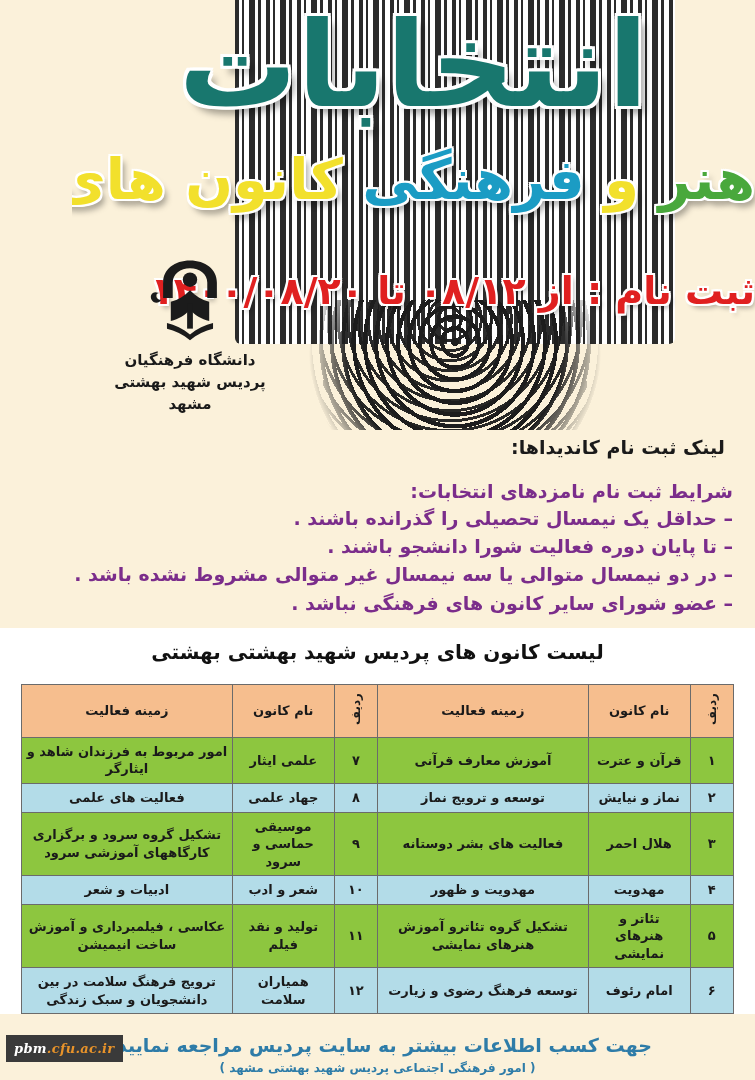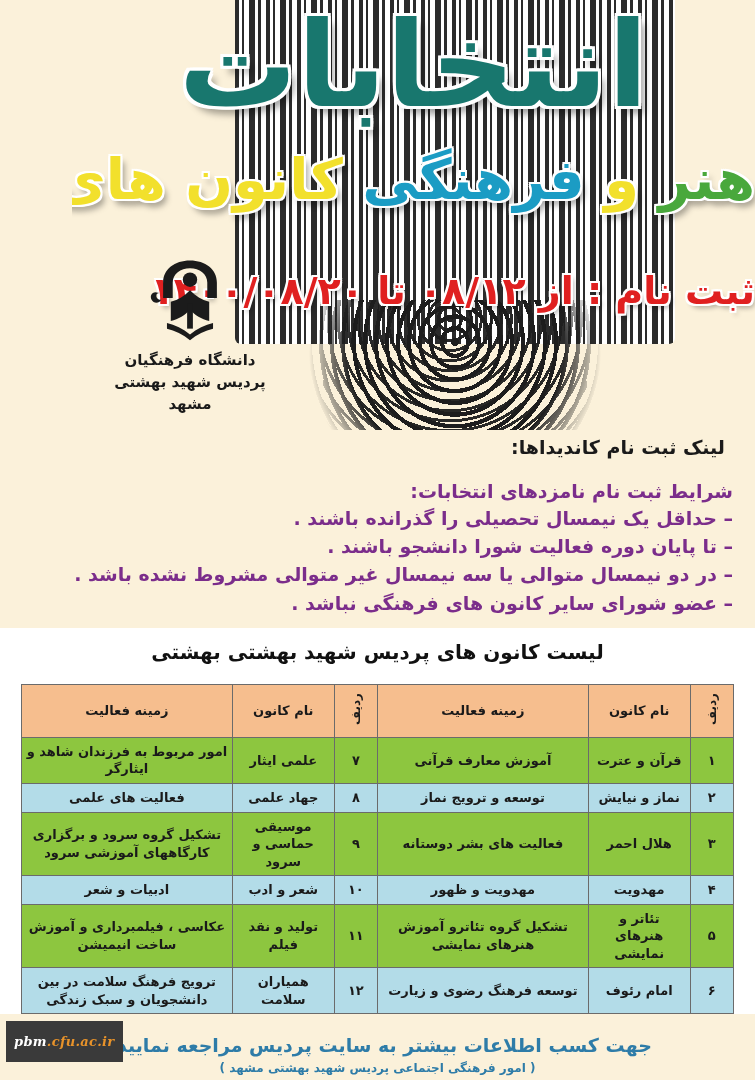--- a/index.html
+++ b/index.html
@@ -120,21 +120,21 @@
   tr.green td{background:#8DC63F;}
   tr.blue td{background:#B3DCE8;}
 
   
   .footer{width:755px;text-align:center;background:#FBF1DA;padding-top:20px;}
   .foot-main{font-size:19px;font-weight:700;color:#2E7CA8;line-height:1.2;}
   .foot-sub{font-size:12px;font-weight:700;color:#2E7CA8;margin-top:4px;}
 
   .watermark{
     position:absolute;left:6px;bottom:18px;background:#3a3a3a;
-    padding:13px 8px;font-size:13px;font-weight:700;font-style:italic;
+    padding:6px 8px;font-size:13px;font-weight:700;font-style:italic;
     font-family:"DejaVu Serif","Liberation Serif",serif;letter-spacing:.3px;
   }
   .wm-a{color:#ffffff;}
   .wm-b{color:#E8932A;}
 </style>
 </head>
 <body>
 
 <div class="hero">
   <div class="barcode"></div>

